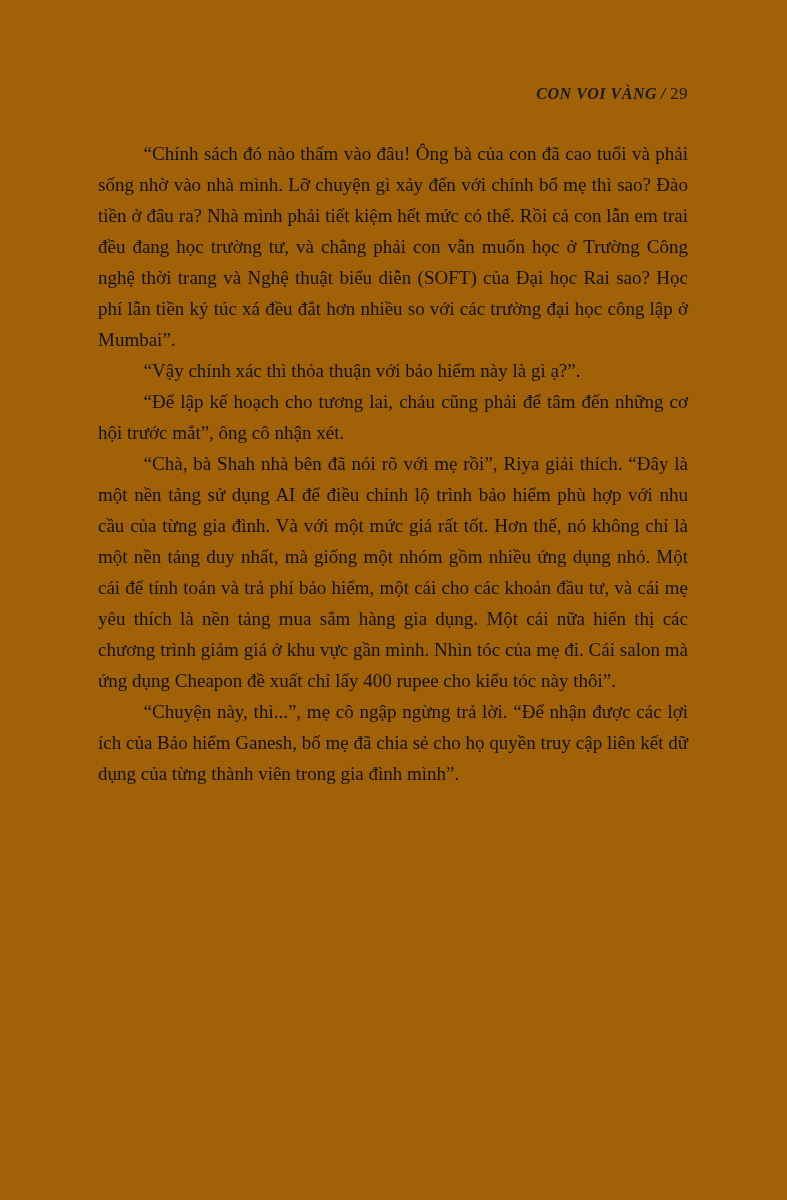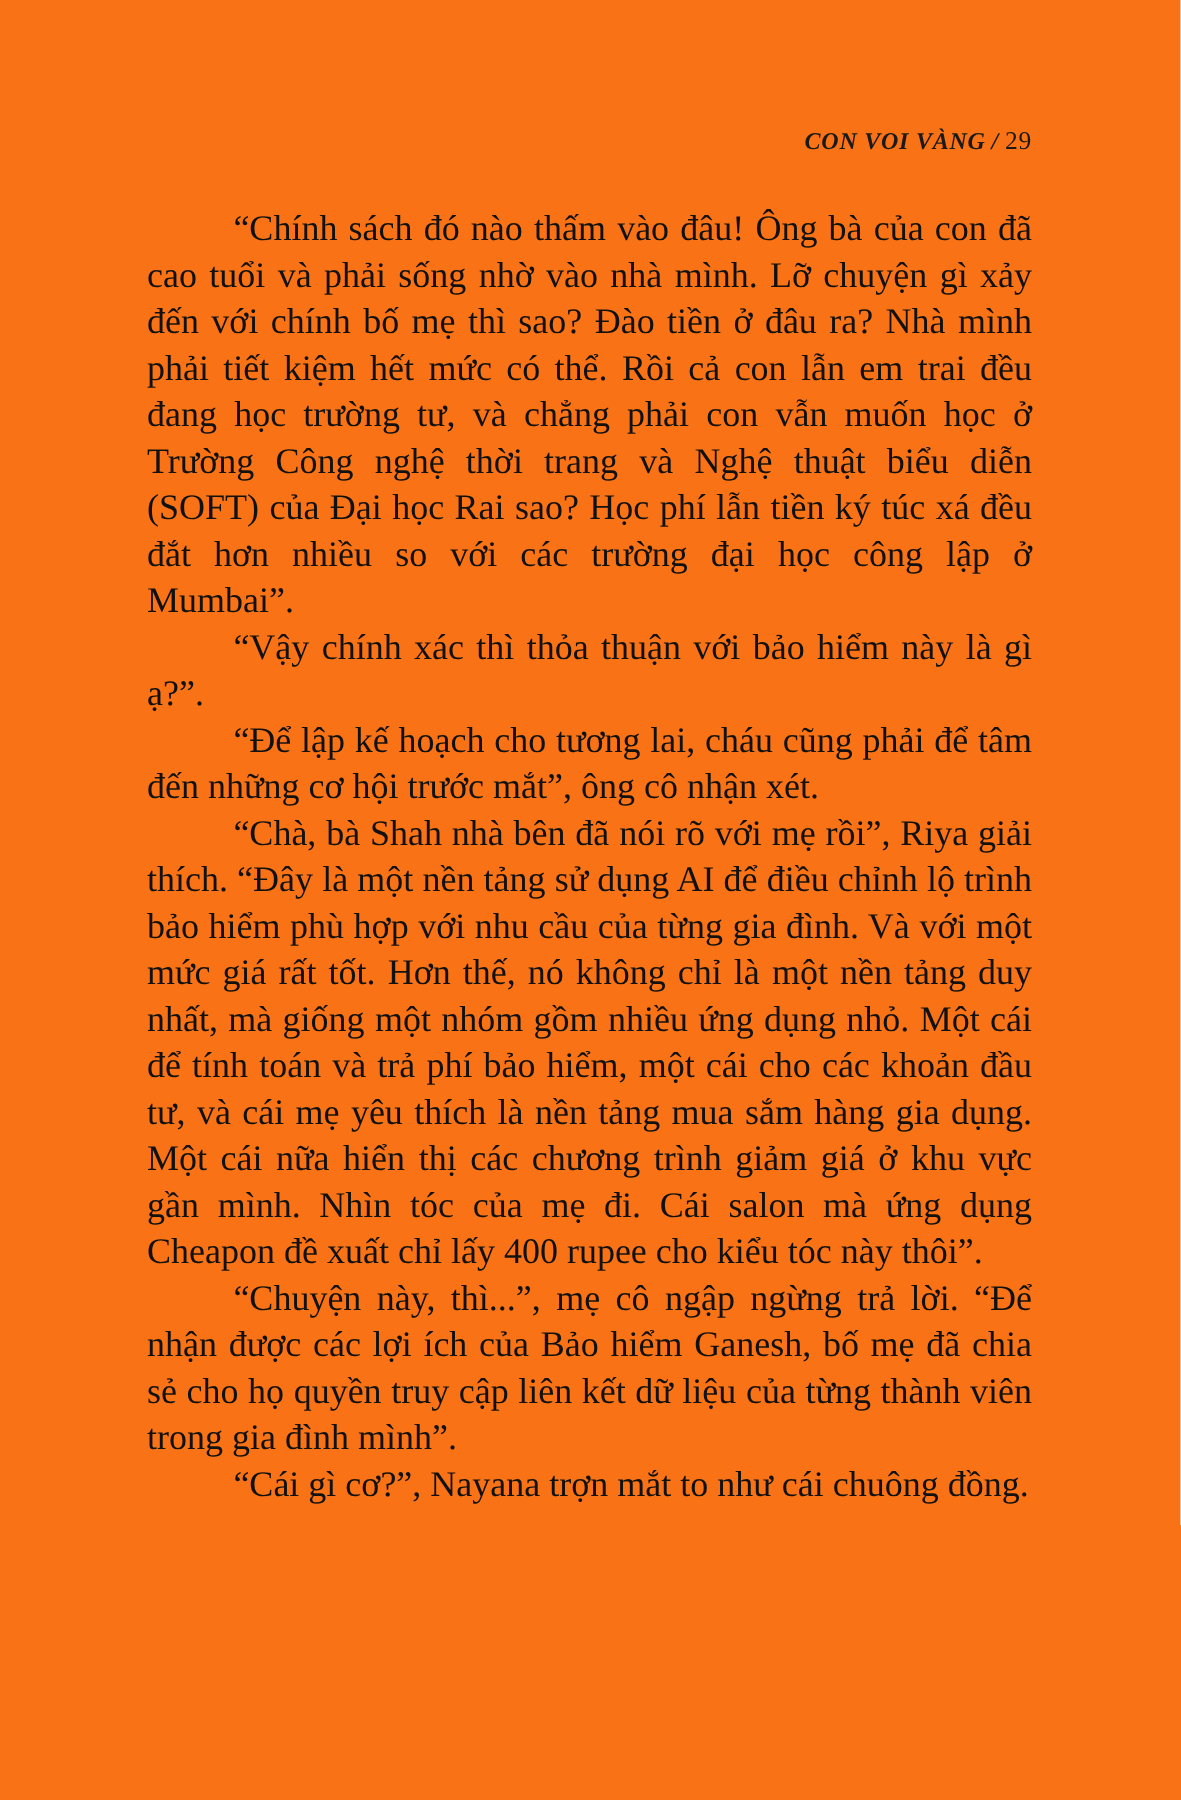--- a/index.html
+++ b/index.html
@@ -4,21 +4,21 @@
 <style>
   html, body {
     margin: 0;
     padding: 0;
     background: #ffffff;
   }
   .page {
     position: relative;
     width: 787px;
     height: 1200px;
-    background: #f97316;
+    background: #a16207;
     color: #151515;
     font-family: "Liberation Serif", "DejaVu Serif", serif;
     box-sizing: border-box;
     overflow: hidden;
   }
   .running-head {
     position: absolute;
     top: 84px;
     left: 98px;
     right: 99px;
@@ -40,21 +40,21 @@
   .running-head .page-num {
     font-weight: normal;
     font-style: normal;
     font-size: 17px;
   }
   .body-text {
     position: absolute;
     top: 138px;
     left: 98px;
     width: 590px;
-    font-size: 24px;
+    font-size: 19px;
     line-height: 31px;
     text-align: justify;
     color: #111111;
   }
   .body-text p {
     margin: 0;
     padding: 0;
     text-indent: 2.4em;
   }
 </style>
@@ -65,17 +65,16 @@
 
   <div class="running-head">
     <span class="book-title">CON VOI VÀNG</span><span class="sep">/</span><span class="page-num">29</span>
   </div>
 
   <div class="body-text">
     <p>“Chính sách đó nào thấm vào đâu! Ông bà của con đã cao tuổi và phải sống nhờ vào nhà mình. Lỡ chuyện gì xảy đến với chính bố mẹ thì sao? Đào tiền ở đâu ra? Nhà mình phải tiết kiệm hết mức có thể. Rồi cả con lẫn em trai đều đang học trường tư, và chẳng phải con vẫn muốn học ở Trường Công nghệ thời trang và Nghệ thuật biểu diễn (SOFT) của Đại học Rai sao? Học phí lẫn tiền ký túc xá đều đắt hơn nhiều so với các trường đại học công lập ở Mumbai”.</p>
     <p>“Vậy chính xác thì thỏa thuận với bảo hiểm này là gì ạ?”.</p>
     <p>“Để lập kế hoạch cho tương lai, cháu cũng phải để tâm đến những cơ hội trước mắt”, ông cô nhận xét.</p>
     <p>“Chà, bà Shah nhà bên đã nói rõ với mẹ rồi”, Riya giải thích. “Đây là một nền tảng sử dụng AI để điều chỉnh lộ trình bảo hiểm phù hợp với nhu cầu của từng gia đình. Và với một mức giá rất tốt. Hơn thế, nó không chỉ là một nền tảng duy nhất, mà giống một nhóm gồm nhiều ứng dụng nhỏ. Một cái để tính toán và trả phí bảo hiểm, một cái cho các khoản đầu tư, và cái mẹ yêu thích là nền tảng mua sắm hàng gia dụng. Một cái nữa hiển thị các chương trình giảm giá ở khu vực gần mình. Nhìn tóc của mẹ đi. Cái salon mà ứng dụng Cheapon đề xuất chỉ lấy 400 rupee cho kiểu tóc này thôi”.</p>
-    <p>“Chuyện này, thì...”, mẹ cô ngập ngừng trả lời. “Để nhận được các lợi ích của Bảo hiểm Ganesh, bố mẹ đã chia sẻ cho họ quyền truy cập liên kết dữ liệu của từng thành viên trong gia đình mình”.</p>
-    <p>“Cái gì cơ?”, Nayana trợn mắt to như cái chuông đồng.</p>
+    <p>“Chuyện này, thì...”, mẹ cô ngập ngừng trả lời. “Để nhận được các lợi ích của Bảo hiểm Ganesh, bố mẹ đã chia sẻ cho họ quyền truy cập liên kết dữ dụng của từng thành viên trong gia đình mình”.</p>
   </div>
 
 </div>
 
 </body></html>

